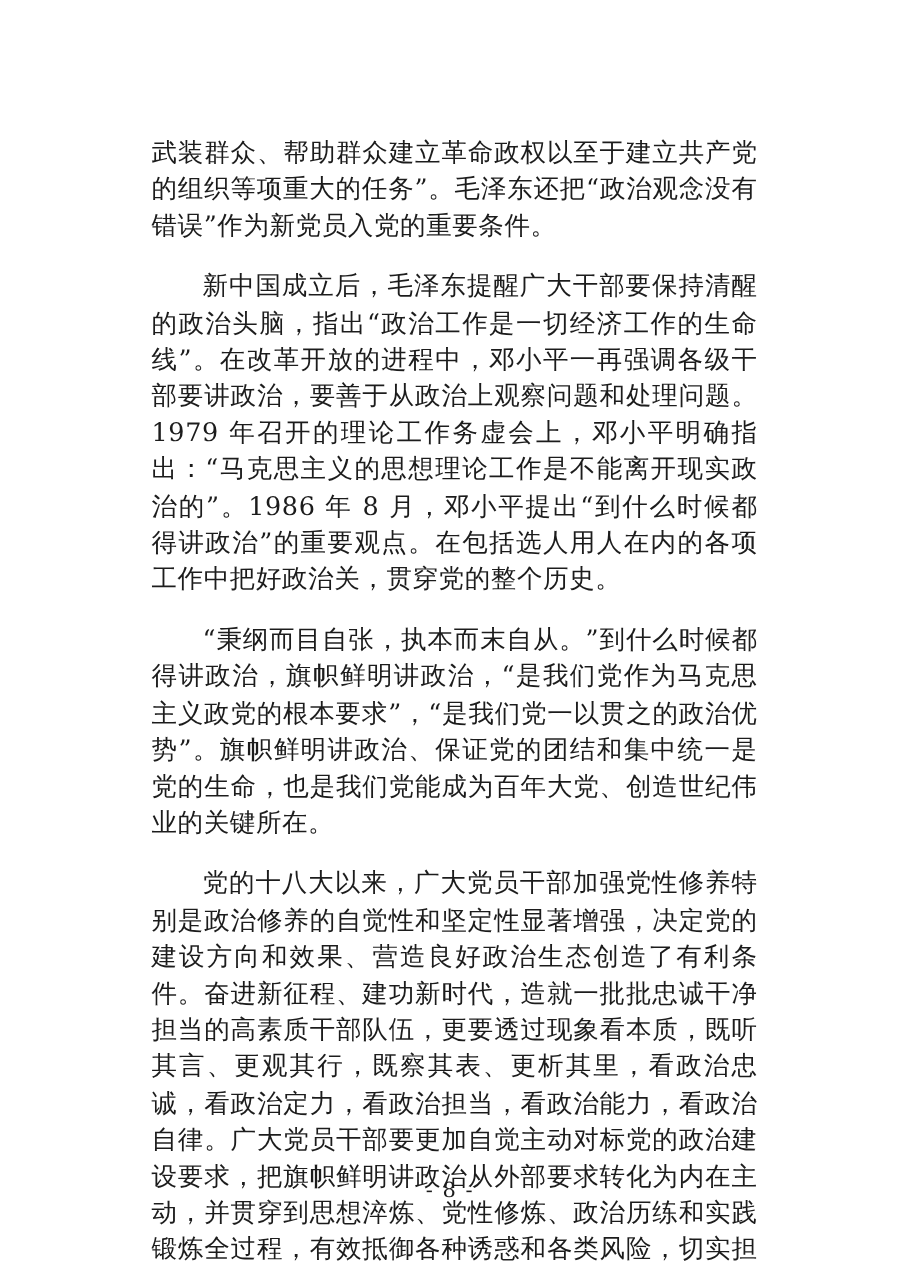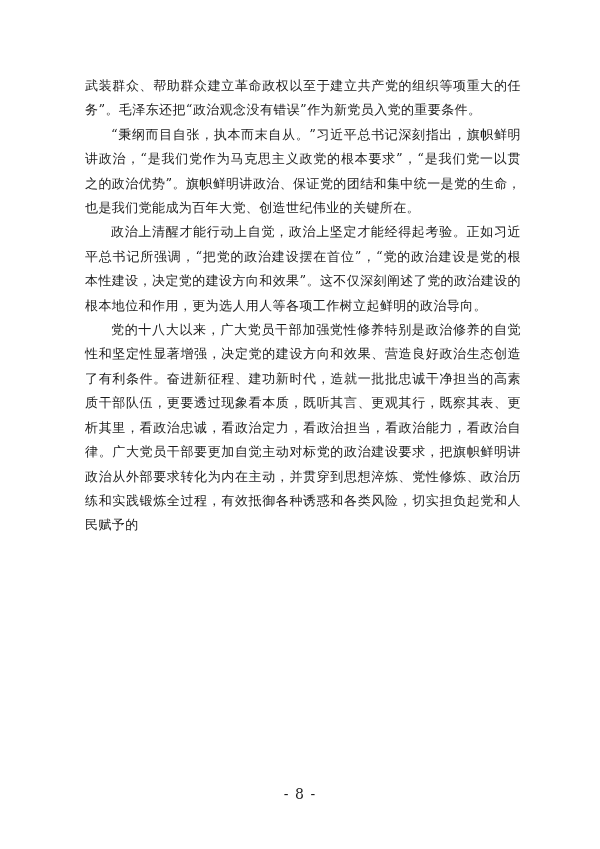--- a/index.html
+++ b/index.html
@@ -18,22 +18,22 @@
     font-family: "DejaVu Serif", "Liberation Serif", serif;
     color: #1c1c1c;
   }
   .text-block {
     position: absolute;
     top: 74px;
     left: 85px;
     width: 436px;
   }
   .text-block p {
-    margin: 0;
-    font-size: 13px;
+    margin: 16px;
+    font-size: 17px;
     line-height: 24.4px;
     text-align: justify;
     text-justify: inter-character;
     letter-spacing: 0.4px;
     word-break: break-all;
   }
   .text-block p.indent {
     text-indent: 2em;
   }
   .page-footer {
@@ -46,18 +46,18 @@
     letter-spacing: 1px;
     color: #1c1c1c;
   }
 </style>
 </head>
 <body>
 
 <div class="page">
   <div class="text-block">
     <p>武装群众、帮助群众建立革命政权以至于建立共产党的组织等项重大的任务”。毛泽东还把“政治观念没有错误”作为新党员入党的重要条件。</p>
-    <p class="indent">“秉纲而目自张，执本而末自从。”习近平总书记深刻指出，旗帜鲜明讲政治，“是我们党作为马克思主义政党的根本要求”，“是我们党一以贯之的政治优势”。旗帜鲜明讲政治、保证党的团结和集中统一是党的生命，也是我们党能成为百年大党、创造世纪伟业的关键所在。</p>
-    <p class="indent">政治上清醒才能行动上自觉，政治上坚定才能经得起考验。正如习近平总书记所强调，“把党的政治建设摆在首位”，“党的政治建设是党的根本性建设，决定党的建设方向和效果”。这不仅深刻阐述了党的政治建设的根本地位和作用，更为选人用人等各项工作树立起鲜明的政治导向。</p>
+    <p class="indent">新中国成立后，毛泽东提醒广大干部要保持清醒的政治头脑，指出“政治工作是一切经济工作的生命线”。在改革开放的进程中，邓小平一再强调各级干部要讲政治，要善于从政治上观察问题和处理问题。1979 年召开的理论工作务虚会上，邓小平明确指出：“马克思主义的思想理论工作是不能离开现实政治的”。1986 年 8 月，邓小平提出“到什么时候都得讲政治”的重要观点。在包括选人用人在内的各项工作中把好政治关，贯穿党的整个历史。</p>
+    <p class="indent">“秉纲而目自张，执本而末自从。”到什么时候都得讲政治，旗帜鲜明讲政治，“是我们党作为马克思主义政党的根本要求”，“是我们党一以贯之的政治优势”。旗帜鲜明讲政治、保证党的团结和集中统一是党的生命，也是我们党能成为百年大党、创造世纪伟业的关键所在。</p>
     <p class="indent">党的十八大以来，广大党员干部加强党性修养特别是政治修养的自觉性和坚定性显著增强，决定党的建设方向和效果、营造良好政治生态创造了有利条件。奋进新征程、建功新时代，造就一批批忠诚干净担当的高素质干部队伍，更要透过现象看本质，既听其言、更观其行，既察其表、更析其里，看政治忠诚，看政治定力，看政治担当，看政治能力，看政治自律。广大党员干部要更加自觉主动对标党的政治建设要求，把旗帜鲜明讲政治从外部要求转化为内在主动，并贯穿到思想淬炼、党性修炼、政治历练和实践锻炼全过程，有效抵御各种诱惑和各类风险，切实担负起党和人民赋予的</p>
   </div>
   <div class="page-footer">- 8 -</div>
 </div>
 
 </body></html>

